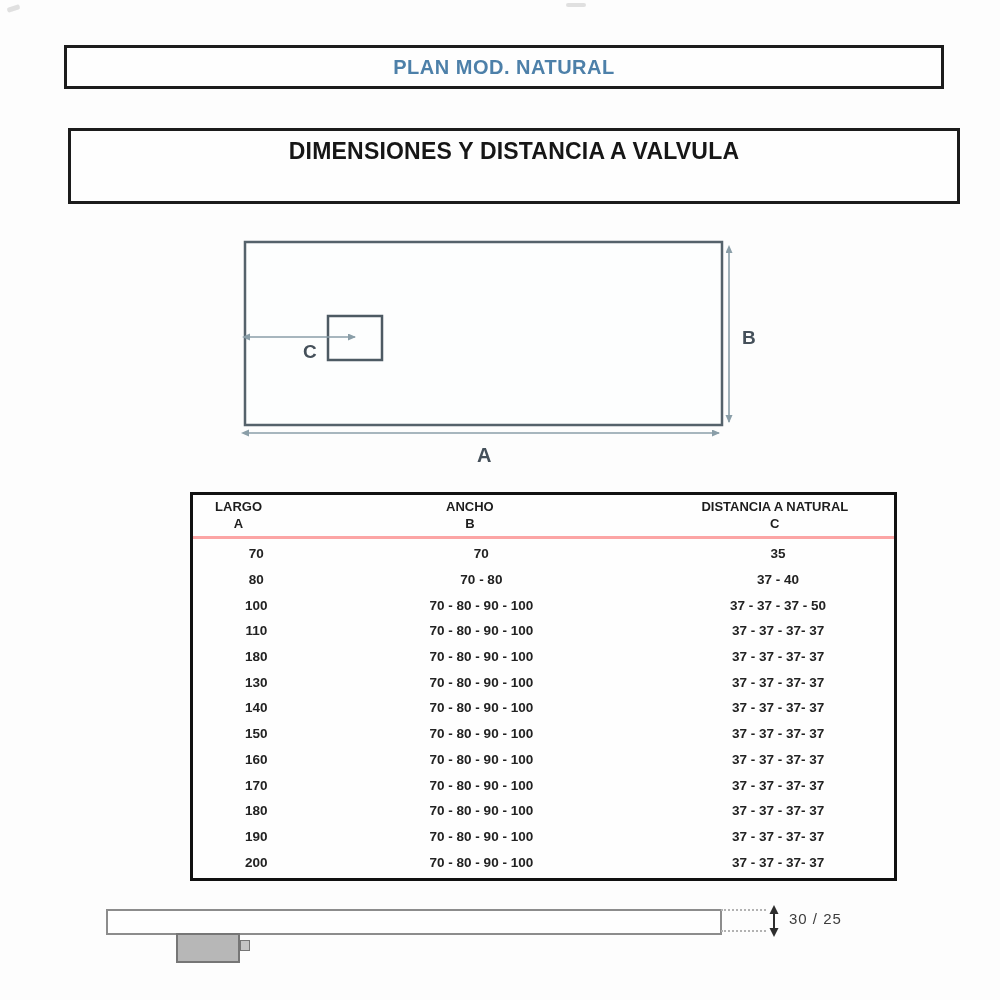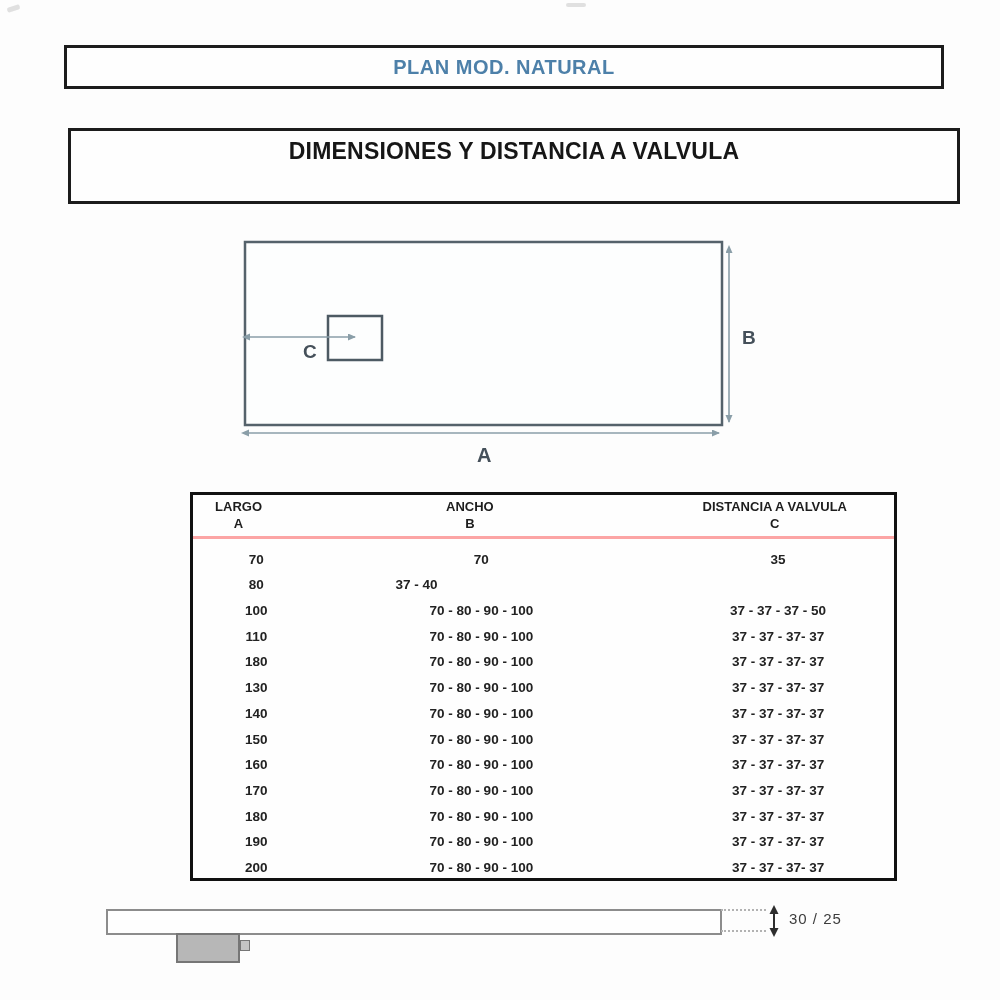--- a/index.html
+++ b/index.html
@@ -24,21 +24,21 @@
 
   
   .dim-table{
     position:absolute;left:190px;top:492px;width:701px;height:383px;
     border:3px solid #111;display:flex;flex-direction:column;background:#fefefe;
   }
   .thead{display:flex;border-bottom:3px solid #fca5a5;padding:3px 0 4px 0;}
   .hcell{display:flex;flex-direction:column;align-items:center;justify-content:center;
     font-weight:700;font-size:13px;color:#1d1d1d;line-height:17px;}
   .tbody{flex:1;display:flex;flex-direction:column;padding:2px 0 3px 0;}
-  .trow{flex:1;display:flex;align-items:flex-end;padding-left:19px;}
+  .trow{flex:1;display:flex;align-items:center;padding-left:19px;}
   .cell{text-align:center;font-weight:700;font-size:13.5px;color:#222;}
   .c1{width:13%;}
   .c2{width:53%;}
   .c3{width:34%;}
 
   
   .tray{
     position:absolute;left:106px;top:909px;width:612px;height:22px;
     border:2px solid #8c8c8c;background:#fefefe;
   }
@@ -102,33 +102,34 @@
     <div class="thead">
       <div class="hcell c1">
         <span>LARGO</span>
         <span>A</span>
       </div>
       <div class="hcell c2">
         <span>ANCHO</span>
         <span>B</span>
       </div>
       <div class="hcell c3">
-        <span>DISTANCIA A VALVULA</span>
+        <span>DISTANCIA A NATURAL</span>
         <span>C</span>
       </div>
     </div>
     <div class="tbody">
     <div class="trow">
       <div class="cell c1">70</div>
       <div class="cell c2">70</div>
       <div class="cell c3">35</div>
     </div>
 
     <div class="trow">
       <div class="cell c1">80</div>
+      <div class="cell c2">70 - 80</div>
       <div class="cell c3">37 - 40</div>
     </div>
 
 
     <div class="trow">
       <div class="cell c1">100</div>
       <div class="cell c2">70 - 80 - 90 - 100</div>
       <div class="cell c3">37 - 37 - 37 - 50</div>
     </div>
 

